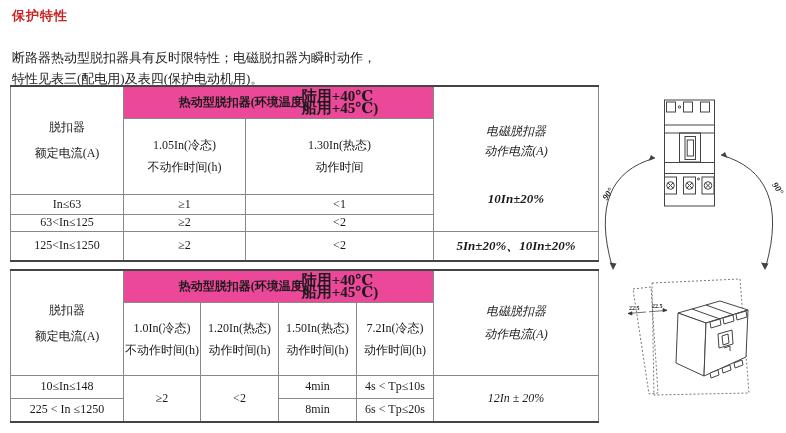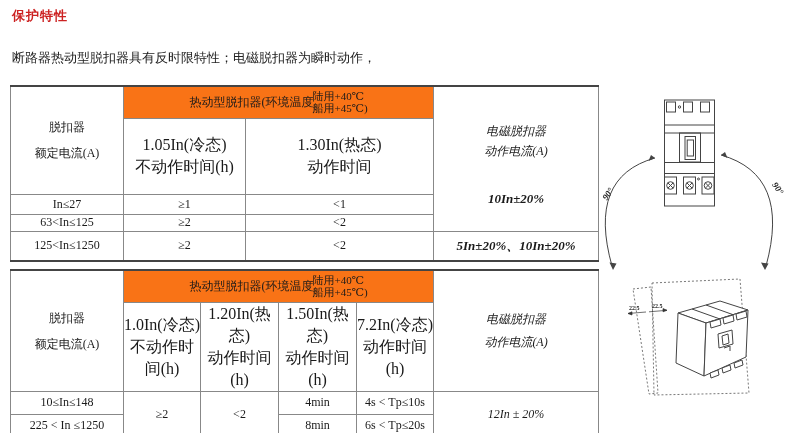--- a/index.html
+++ b/index.html
@@ -6,41 +6,42 @@
   body{width:786px;height:433px;background:#ffffff;position:relative;overflow:hidden;
        font-family:"Liberation Serif","DejaVu Serif",serif;color:#1a1a1a;}
   .page-title{position:absolute;left:12px;top:7px;font-size:13px;font-weight:bold;color:#cc2222;letter-spacing:1px;}
   .intro{position:absolute;left:12px;top:47px;font-size:13px;line-height:21px;color:#222;}
   table.t{border-collapse:collapse;table-layout:fixed;position:absolute;left:10px;
           border-top:2px solid #444;border-bottom:2px solid #444;font-size:12px;}
   table.t td{border:1px solid #888;padding:0;text-align:center;vertical-align:middle;color:#1a1a1a;}
   #table1{top:85px;width:588px;}
   #table2{top:269px;width:588px;}
   td.noright{border-right:none;font-style:italic;}
-  td.blue{background:#f97316;}
+  td.blue{background:#ec4899;font-weight:bold;}
   .twoLine{line-height:23px;}
   .topPad{vertical-align:top;padding-top:6px;line-height:26px;}
   .thermal-wrap{display:flex;align-items:center;justify-content:center;}
   .thermal-wrap .main{font-size:12px;}
-  .stack{display:inline-flex;flex-direction:column;text-align:left;font-size:11px;line-height:12px;margin-left:-1px;}
+  .stack{display:inline-flex;flex-direction:column;text-align:left;font-size:15px;line-height:12px;margin-left:-1px;}
   .magcell{vertical-align:top;}
   .magcell .hdr{margin-top:10px;line-height:20px;}
   .magcell .val{margin-top:30px;font-weight:bold;font-size:13px;}
   .boldval{font-weight:bold;font-size:13px;}
-  .subhead{line-height:22px;font-size:16px;}
+  .subhead{line-height:22px;font-size:12px;}
   #diagram{position:absolute;left:600px;top:70px;}
   svg text{font-family:"Liberation Serif","DejaVu Serif",serif;}
 </style>
 </head>
 <body>
 
 <div class="page-title">保护特性</div>
 
 <div class="intro">
   <div>断路器热动型脱扣器具有反时限特性；电磁脱扣器为瞬时动作，</div>
+  <div>特性见表三(配电用)及表四(保护电动机用)。</div>
 </div>
 
 <table class="t" id="table1">
   <colgroup>
       <col style="width:113px">
       <col style="width:122px">
       <col style="width:188px">
       <col style="width:165px">
     </colgroup>
   <tbody>
@@ -70,21 +71,21 @@
     <td class="subhead">
       <div>1.05In(冷态)</div>
       <div>不动作时间(h)</div>
     </td>
     <td class="subhead">
       <div>1.30In(热态)</div>
       <div>动作时间</div>
     </td>
   </tr>
   <tr style="height:20px">
-    <td>In≤27</td>
+    <td>In≤63</td>
     <td>≥1</td>
     <td>&lt;1</td>
   </tr>
   <tr style="height:17px">
     <td>63&lt;In≤125</td>
     <td>≥2</td>
     <td>&lt;2</td>
   </tr>
   <tr style="height:30px">
     <td>125&lt;In≤1250</td>

